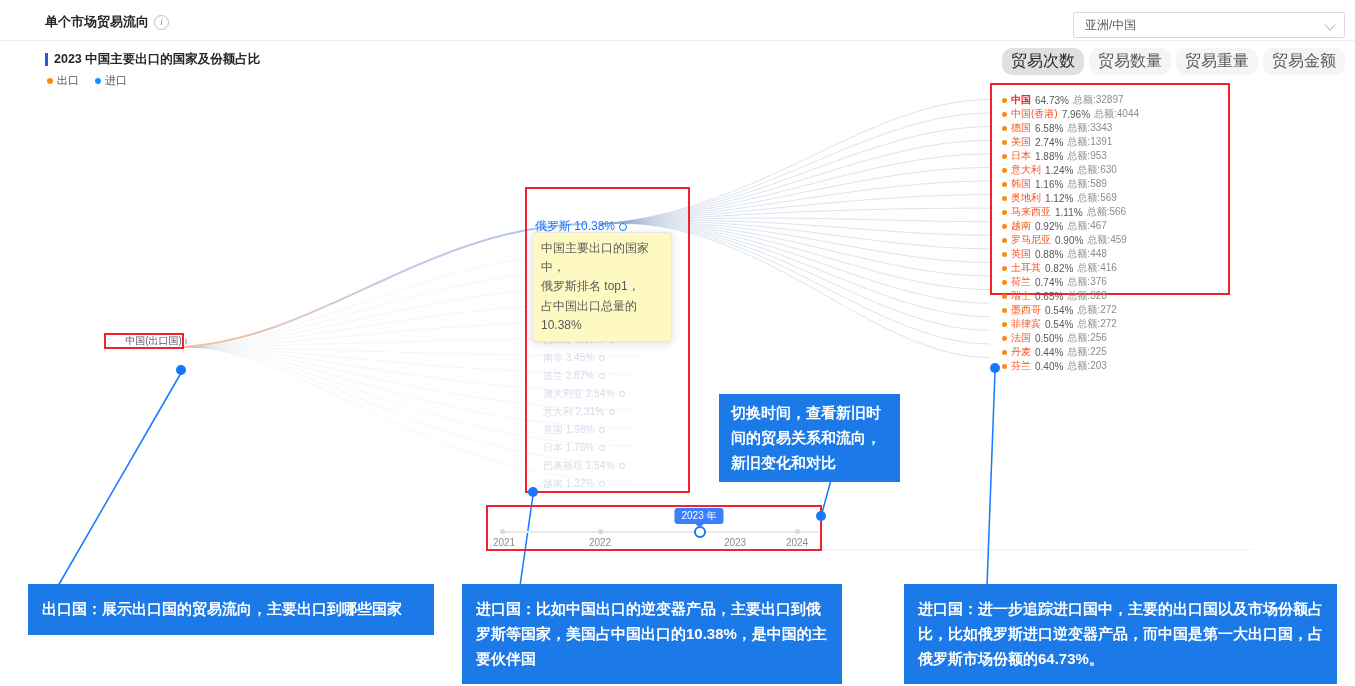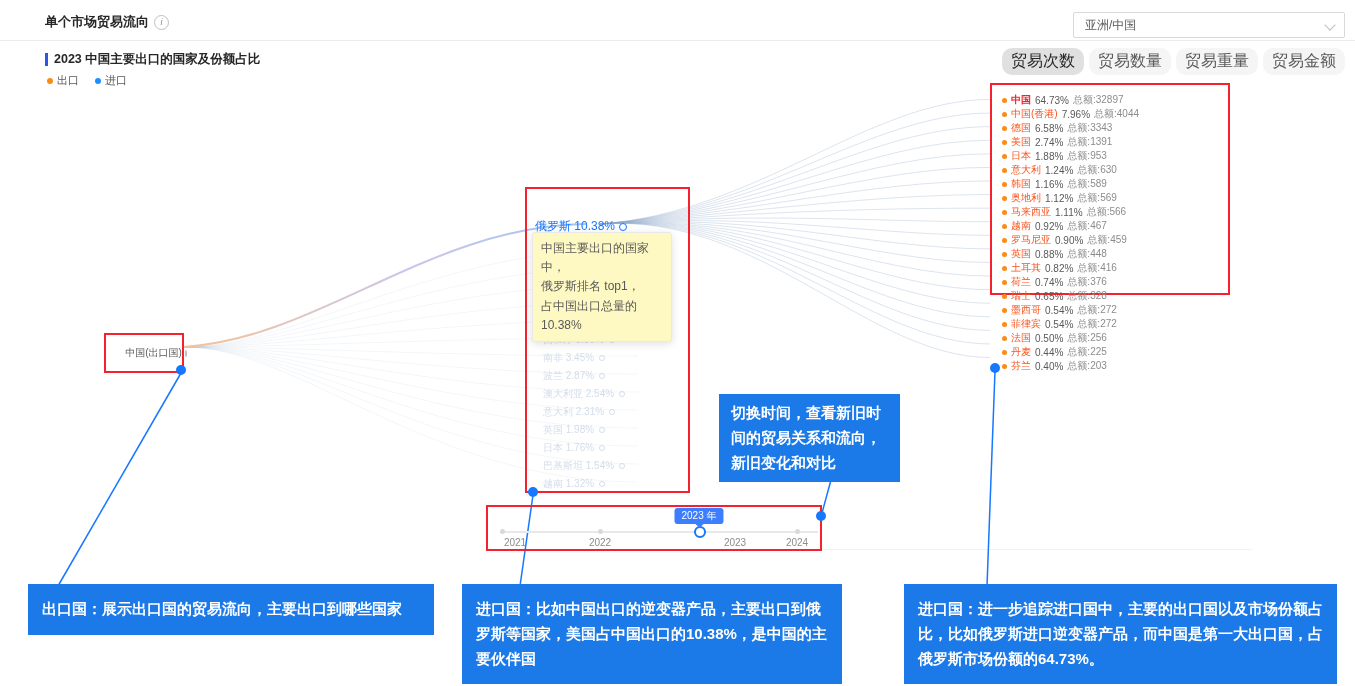--- a/index.html
+++ b/index.html
@@ -25,21 +25,21 @@
   .ldot{width:6px;height:6px;border-radius:50%;display:inline-block;}
 
   
   #flow-svg{position:absolute;left:0;top:0;width:1355px;height:686px;z-index:1;pointer-events:none;}
 
   
   .red-box{position:absolute;border:2px solid #f5222d;box-sizing:border-box;z-index:3;background:transparent;}
   .blue-dot{position:absolute;width:10px;height:10px;border-radius:50%;background:#1677ff;z-index:4;}
 
   
-  #left-box{left:104px;top:333px;width:80px;height:40px;display:flex;align-items:center;justify-content:center;gap:3px;padding-left:24px;}
+  #left-box{left:104px;top:333px;width:80px;height:16px;display:flex;align-items:center;justify-content:center;gap:3px;padding-left:24px;}
   .src-label{font-size:10px;color:#595959;white-space:nowrap;}
   .node-circle{width:5px;height:5px;border-radius:50%;background:#fff;border:1px solid #bfbfbf;display:inline-block;}
 
   
   #mid-box{left:525px;top:187px;width:165px;height:306px;}
   .hl-row{position:absolute;left:8px;top:29px;display:flex;align-items:center;gap:4px;z-index:2;cursor:pointer;}
   .hl-label{font-size:12px;color:#1677ff;white-space:nowrap;}
   .hl-node{width:6px;height:6px;border-radius:50%;background:#fff;border:1px solid #1677ff;display:inline-block;}
   .mid-tooltip{position:absolute;left:5px;top:43px;width:122px;background:#fef9c3;border:1px solid #e8e8e8;border-radius:3px;box-shadow:0 2px 8px rgba(0,0,0,.12);padding:6px 8px;font-size:12px;color:#595959;line-height:1.6;z-index:3;}
   #mid-faded{position:absolute;left:16px;top:52px;right:6px;z-index:1;}
@@ -322,21 +322,21 @@
   <span class="blue-dot" style="left:816px;top:511px;"></span>
 
   <div class="axis-ext"></div>
   <div id="timeline">
     <div class="tl-tip">
       <span>2023 年</span>
     </div>
     <div class="tl-track"></div>
     <div id="year-labels">
         <span class="tick-dot" style="left: 12px;"></span>
-        <span class="year" style="left: 27px;">2021</span>
+        <span class="year" style="left: 16px;">2021</span>
         <span class="tick-dot" style="left: 110px;"></span>
         <span class="year" style="left: 112px;">2022</span>
         <span class="tick-dot" style="left: 209px;"></span>
         <span class="year" style="left: 202px; margin-left: 45px;">2023</span>
         <span class="tick-dot" style="left: 307px;"></span>
         <span class="year" style="left: 309px;">2024</span>
       </div>
     <span class="tl-handle"></span>
   </div>
 

